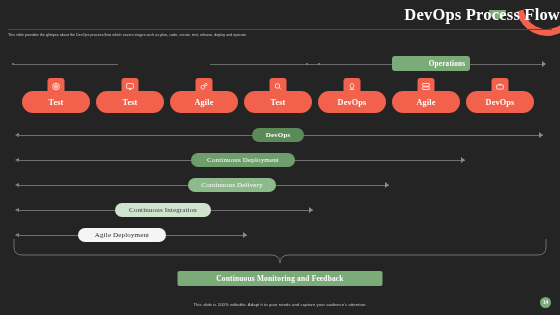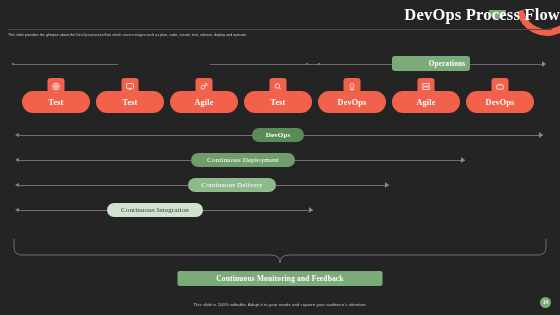--- a/index.html
+++ b/index.html
@@ -99,21 +99,21 @@
     border-left:4.5px solid #8a8a8a;
   }
   .row-pill{
     position:absolute; top:0; height:13.5px; border-radius:7px;
     display:flex; align-items:center; justify-content:center;
     white-space:nowrap; font-size:7px; font-weight:400; letter-spacing:.15px;
   }
   .pill-1{ background:#5c8b5a; color:#ffffff; font-weight:700; }
   .pill-2{ background:#6f9e6d; color:#ffffff; }
   .pill-3{ background:#8cba8a; color:#ffffff; }
-  .pill-4{ background:#d0e3ce; color:#3a3a3a; }
+  .pill-4{ background:#d0e3ce; color:#3a3a3a;margin-left:8px; }
   .pill-5{ background:#f3f6f2; color:#2e2e2e; }
 
   
   #bracket{ position:absolute; top:238px; left:13px; width:534px; height:26px; }
   #bracket svg{ display:block; width:534px; height:26px; }
 
   #outcome{
     position:absolute; top:271px; left:50%; transform:translateX(-50%);
     width:205px; height:15px; background:#7aab78; border-radius:2px;
     display:flex; align-items:center; justify-content:center;
@@ -270,20 +270,26 @@
     <div class="row-pill pill-3" style="left:152px;width:88px;margin-left:36px;">Continuous Delivery</div>
   </div>
 
   <div class="row" style="top:75px;">
     <div class="row-start"></div>
     <div class="row-line" style="width:296px;"></div>
     <div class="row-end" style="left:309px;"></div>
     <div class="row-pill pill-4" style="left:107px;width:96px;">Continuous Integration</div>
   </div>
 
+  <div class="row" style="top:100px;">
+    <div class="row-start"></div>
+    <div class="row-line" style="width:230px;"></div>
+    <div class="row-end" style="left:243px;"></div>
+    <div class="row-pill pill-5" style="left:78px;width:88px;">Agile Deployment</div>
+  </div>
 
 </div>
 
 <div id="bracket">
   <svg viewBox="0 0 534 26" preserveAspectRatio="none" aria-hidden="true">
     <path d="M1 1 L1 9 Q1 17 9 17 L258 17 Q267 17 267 25 Q267 17 276 17 L525 17 Q533 17 533 9 L533 1" fill="none" stroke="#6f6f6f" stroke-width="1"></path>
   </svg>
 </div>
 
 <div id="outcome">Continuous Monitoring and Feedback</div>

